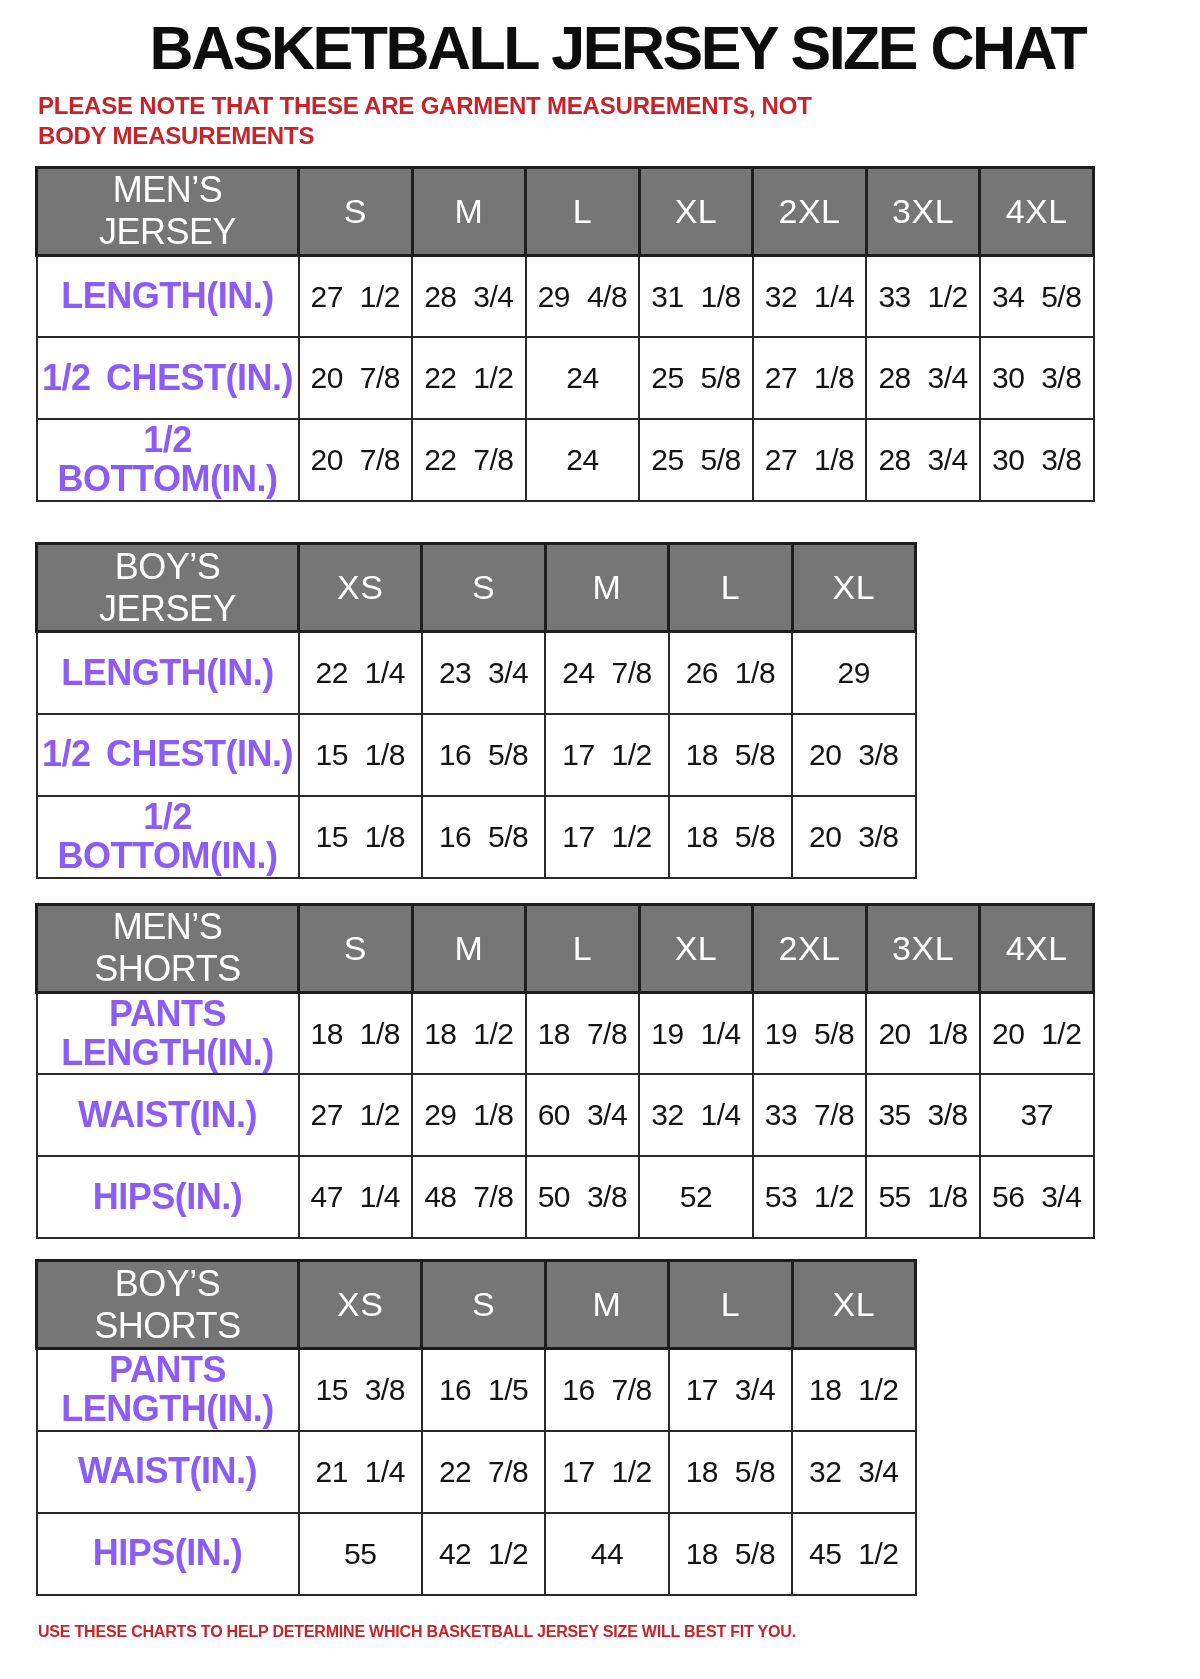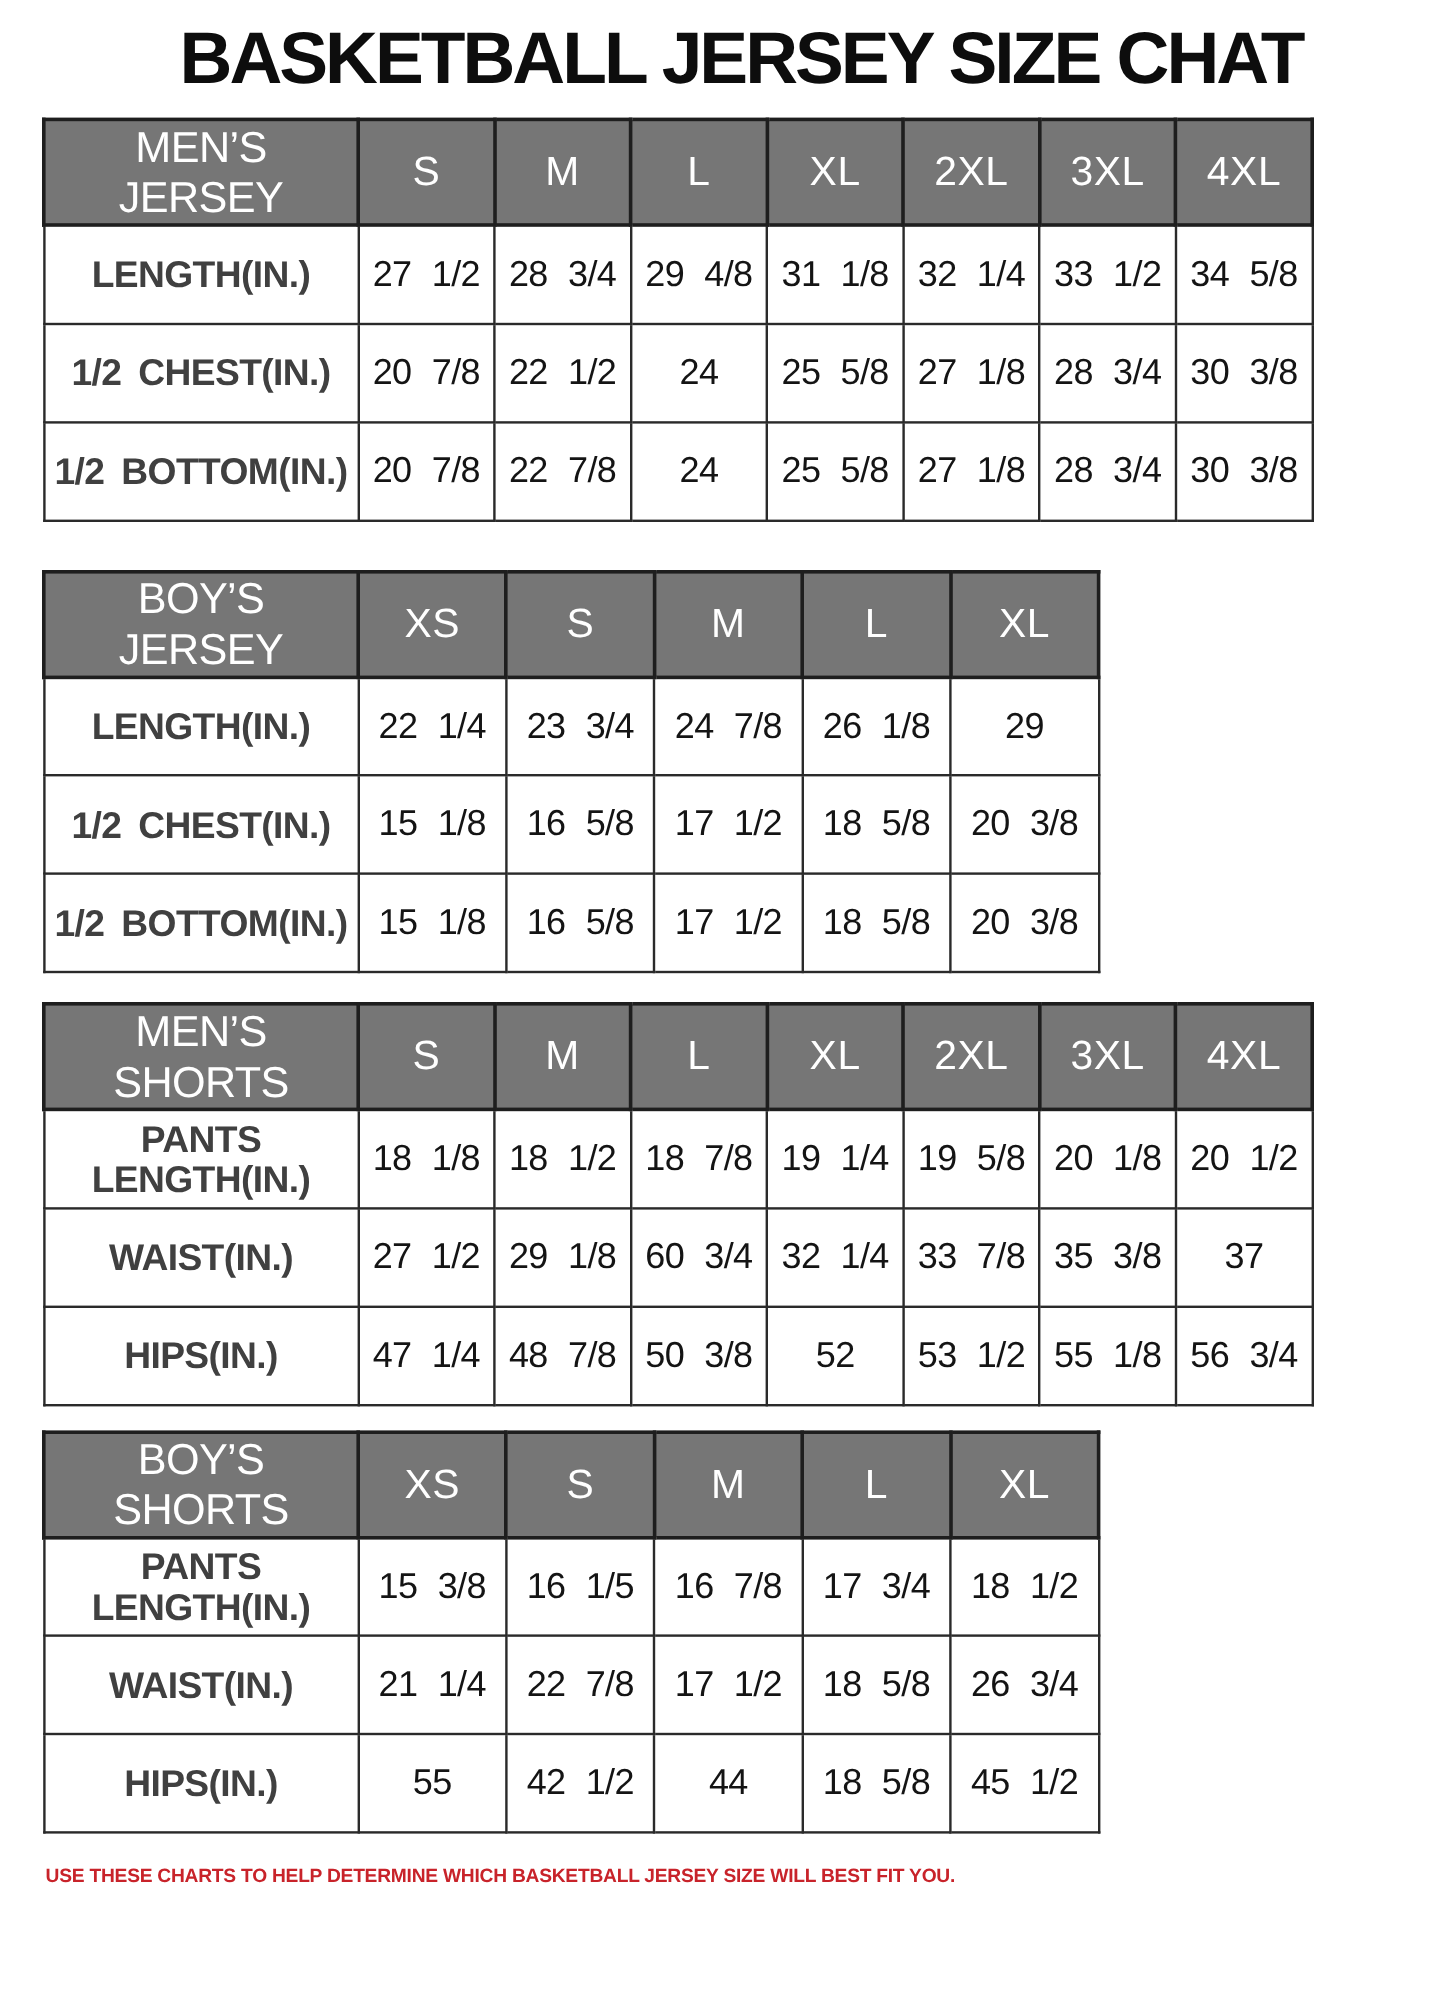--- a/index.html
+++ b/index.html
@@ -46,37 +46,38 @@
   }
   .size-table thead th{
     background:var(--header-bg);color:var(--header-text);
     font-weight:400;font-size:34px;height:88px;
     border:3px solid var(--border-heavy);
     letter-spacing:0.5px;
   }
   .size-table thead th.corner{font-size:36px;letter-spacing:-0.5px;}
   .size-table tbody tr{height:82px;}
   .size-table tbody th.row-label{
-    font-size:31px;font-weight:700;letter-spacing:-0.5px;
-    line-height:1.08;word-spacing:6px;color:#404040;background:#fff;
+    font-size:36px;font-weight:700;letter-spacing:-0.5px;
+    line-height:1.08;word-spacing:6px;color:#8b5cf6;background:#fff;
   }
   .size-table td.value-cell{
     font-size:30px;font-weight:400;word-spacing:9px;letter-spacing:-0.5px;
     color:#141414;background:#fff;
   }
   .footer{
     color:var(--red);font-weight:700;font-size:16px;
     margin:27px 0 0 3px;letter-spacing:-0.2px;white-space:nowrap;
   }
 </style>
 </head>
 <body>
 
 <div class="page">
   <h1 class="title">BASKETBALL JERSEY SIZE CHAT</h1>
+  <p class="note">PLEASE NOTE THAT THESE ARE GARMENT MEASUREMENTS, NOT BODY MEASUREMENTS</p>
   <div id="tables">
       <table class="size-table wide">
         <colgroup>
           <col class="label-col">
           <col>
           <col>
           <col>
           <col>
           <col>
           <col>
@@ -256,21 +257,21 @@
             <td class="value-cell">16 7/8</td>
             <td class="value-cell">17 3/4</td>
             <td class="value-cell">18 1/2</td>
           </tr>
           <tr>
             <th class="row-label">WAIST(IN.)</th>
             <td class="value-cell">21 1/4</td>
             <td class="value-cell">22 7/8</td>
             <td class="value-cell">17 1/2</td>
             <td class="value-cell">18 5/8</td>
-            <td class="value-cell">26 3/4</td>
+            <td class="value-cell">32 3/4</td>
           </tr>
           <tr>
             <th class="row-label">HIPS(IN.)</th>
             <td class="value-cell">55</td>
             <td class="value-cell">42 1/2</td>
             <td class="value-cell">44</td>
             <td class="value-cell">18 5/8</td>
             <td class="value-cell">45 1/2</td>
           </tr>
         </tbody>

